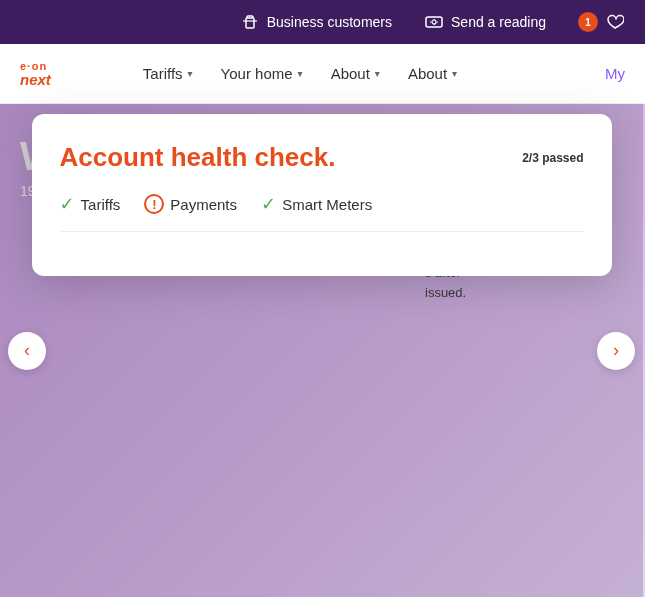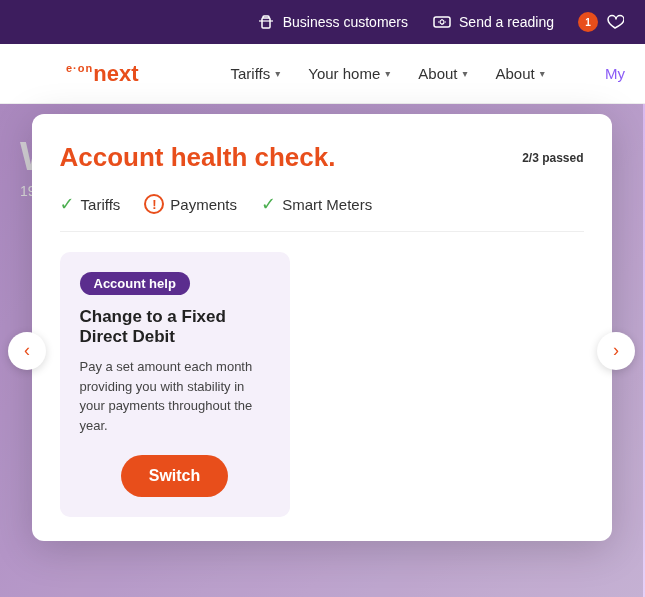--- a/index.html
+++ b/index.html
@@ -12,21 +12,21 @@
     }
 
     
     .top-bar {
       background: #3d1d5e;
       height: 44px;
       display: flex;
       align-items: center;
       justify-content: flex-end;
       padding: 0 20px;
-      gap: 24px;
+      gap: 32px;
     }
     .top-bar-item {
       display: flex;
       align-items: center;
       gap: 7px;
       color: white;
       font-size: 14px;
       cursor: pointer;
     }
     .top-bar-icon {
@@ -55,34 +55,34 @@
       height: 60px;
       display: flex;
       align-items: center;
       padding: 0 20px;
       gap: 0;
       border-bottom: 1px solid #eee;
     }
     .logo {
       margin-right: 80px;
       display: flex;
-      flex-direction: row;
+      flex-direction: column;
       line-height: 1;
-      margin-left: 46px;
     }
     .logo-eon {
       font-size: 11px;
       color: #e84e1b;
       font-weight: bold;
       letter-spacing: 1px;
     }
     .logo-next {
-      font-size: 22px;
+      font-size: 15px;
       color: #e84e1b;
       font-weight: 900;
+      font-style: italic;
     }
     .nav-items {
       display: flex;
       gap: 4px;
       flex: 1;
     }
     .nav-item {
       display: flex;
       align-items: center;
       gap: 5px;
@@ -360,24 +360,18 @@
         <div class="check-item">
           <span class="check-warn">!</span>
           <span>Payments</span>
         </div>
         <div class="check-item">
           <span class="check-pass">✓</span>
           <span>Smart Meters</span>
         </div>
       </div>
 
-      <div class="card-section">
-        <span class="account-help-badge">Account help</span>
-        <div class="card-title">Change to a Fixed Direct Debit</div>
-        <div class="card-desc">Pay a set amount each month providing you with stability in your payments throughout the year.</div>
-        <button class="switch-btn">Switch</button>
-      </div>
     </div>
 
     <div class="carousel-arrow arrow-left">‹</div>
     <div class="carousel-arrow arrow-right">›</div>
   </div>
 </div>
 
 </body></html>

